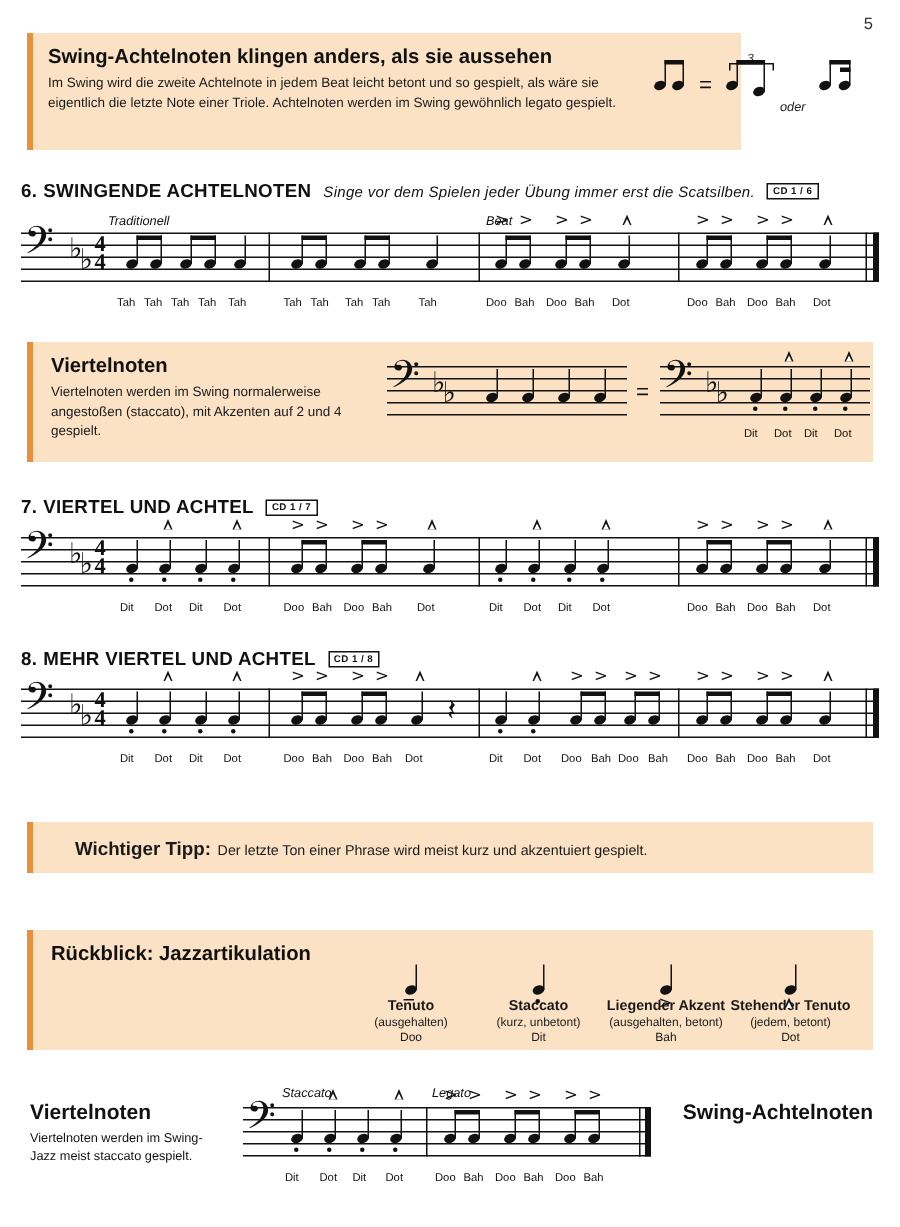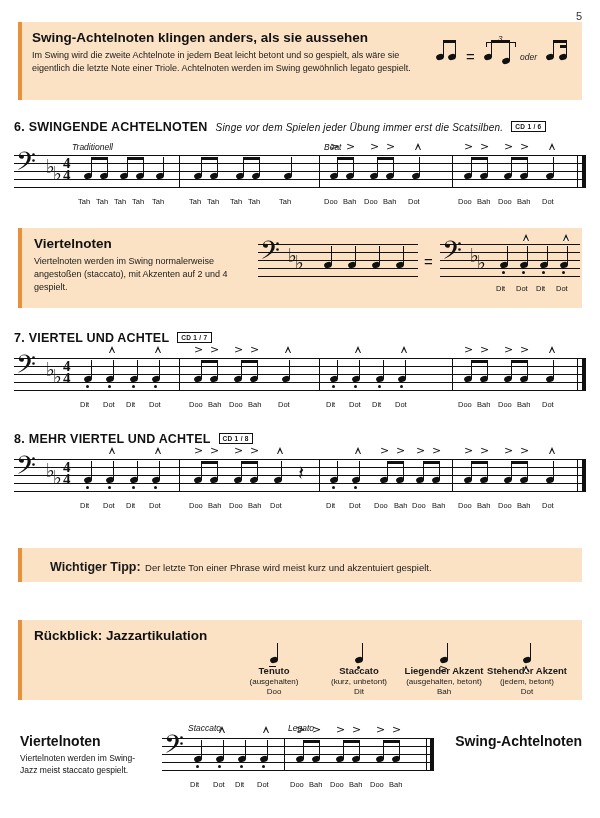--- a/index.html
+++ b/index.html
@@ -259,21 +259,21 @@
   .tipbox-text { font-size: 9.5px; }
   .tipbox-title { font-weight: bold; font-size: 12.5px; }
 </style>
 </head>
 <body>
 
 <div class="page">
 
   <div class="page-number">5</div>
 
-  <div class="box" style="left:18px; top:22px; width:564px; height:78px;">
+  <div class="box" style="left:18px; top:22px; width:476px; height:78px;">
     <div style="padding:8px 10px 0 10px;">
       <p class="box-title">Swing-Achtelnoten klingen anders, als sie aussehen</p>
       <p class="box-text" style="width:390px;">Im Swing wird die zweite Achtelnote in jedem Beat leicht betont und so gespielt, als wäre sie eigentlich die letzte Note einer Triole. Achtelnoten werden im Swing gewöhnlich legato gespielt.</p>
     </div>
   </div>
 
   <div style="position:absolute; left:432px; top:36px; width:145px; height:40px;">
 
     <div class="note" style="left:4px; top:18px;">
       <div class="head"></div>
@@ -290,21 +290,21 @@
     <div style="position:absolute; left:54px; top:6px; width:28px; height:4px; border-top:1px solid #111; border-left:1px solid #111; border-right:1px solid #111;"></div>
     <div class="note" style="left:52px; top:18px;">
       <div class="head"></div>
         <div class="stem" style="left:7px; top:-14px; height:17px;"></div>
     </div>
     <div class="note" style="left:70px; top:22px;">
       <div class="head"></div>
         <div class="stem" style="left:7px; top:-18px; height:21px;"></div>
     </div>
     <div class="beam" style="left:59px; top:4px; width:19px;"></div>
-    <div class="oderword" style="left:88px; top:16px;font-style:italic;">oder</div>
+    <div class="oderword" style="left:88px; top:30px;font-style:italic;">oder</div>
 
     <div class="note" style="left:114px; top:18px;">
       <div class="head"></div>
         <div class="stem" style="left:7px; top:-14px; height:17px;"></div>
     </div>
     <div class="note" style="left:127px; top:18px;">
       <div class="head"></div>
         <div class="stem" style="left:7px; top:-14px; height:17px;"></div>
     </div>
     <div class="beam" style="left:121px; top:4px; width:14px;"></div>
@@ -892,21 +892,21 @@
     <p class="artic-desc">(ausgehalten, betont)</p>
     <p class="artic-syll">Bah</p>
   </div>
 
   <div class="artic-col" style="left:473px; top:643px;">
     <div style="position:relative; height:22px;">
       <div style="position:absolute; left:50px; top:14px; width:8px; height:6px; background:#111; border-radius:50%; transform:rotate(-20deg);"></div>
       <div style="position:absolute; left:57px; top:0px; width:1.3px; height:17px; background:#111;"></div>
       <div class="marcato" style="left:50px; top:22px;"></div>
     </div>
-    <p class="artic-name">Stehender Akzent</p>
+    <p class="artic-name">Stehender Tenuto</p>
     <p class="artic-desc">(jedem, betont)</p>
     <p class="artic-syll">Dot</p>
   </div>
 
   <div class="bigtitle" style="left:20px; top:733px;">Viertelnoten</div>
   <div class="bigtext" style="left:20px; top:752px; width:130px;">Viertelnoten werden im Swing-Jazz meist staccato gespielt.</div>
 
   <div class="bigtitle" style="right:18px; top:733px; position:absolute; text-align:right;">Swing-Achtelnoten</div>
 
   <div class="styleword" style="left:188px; top:723px;">Staccato</div>

